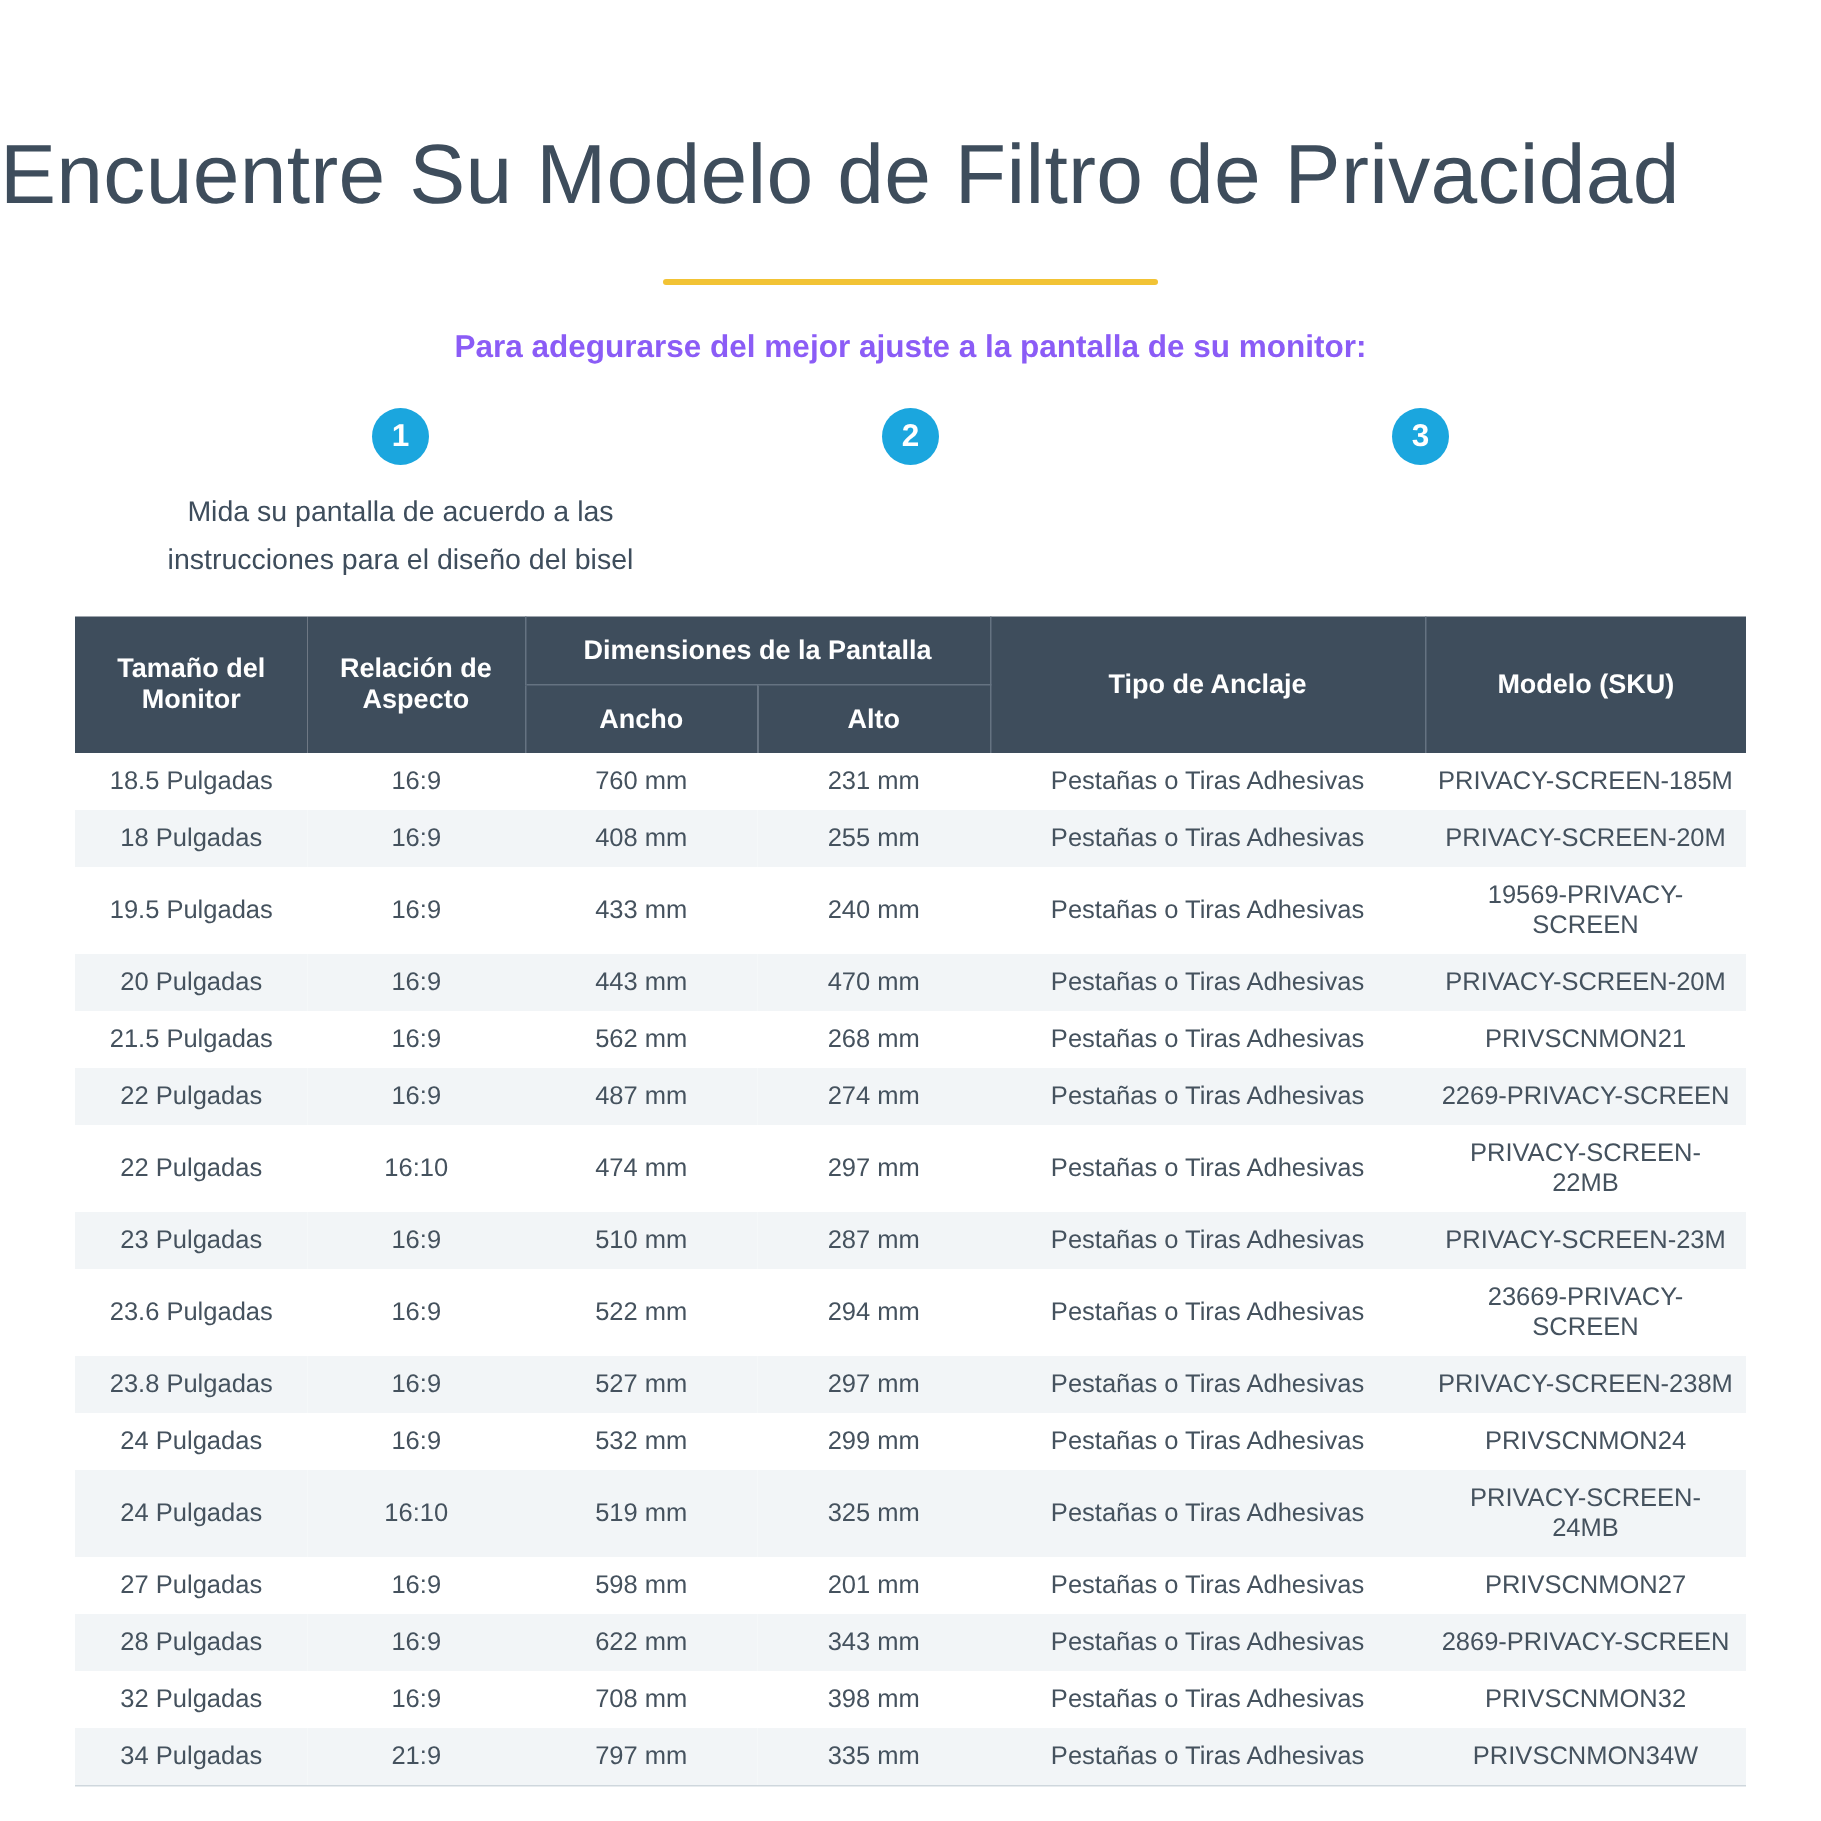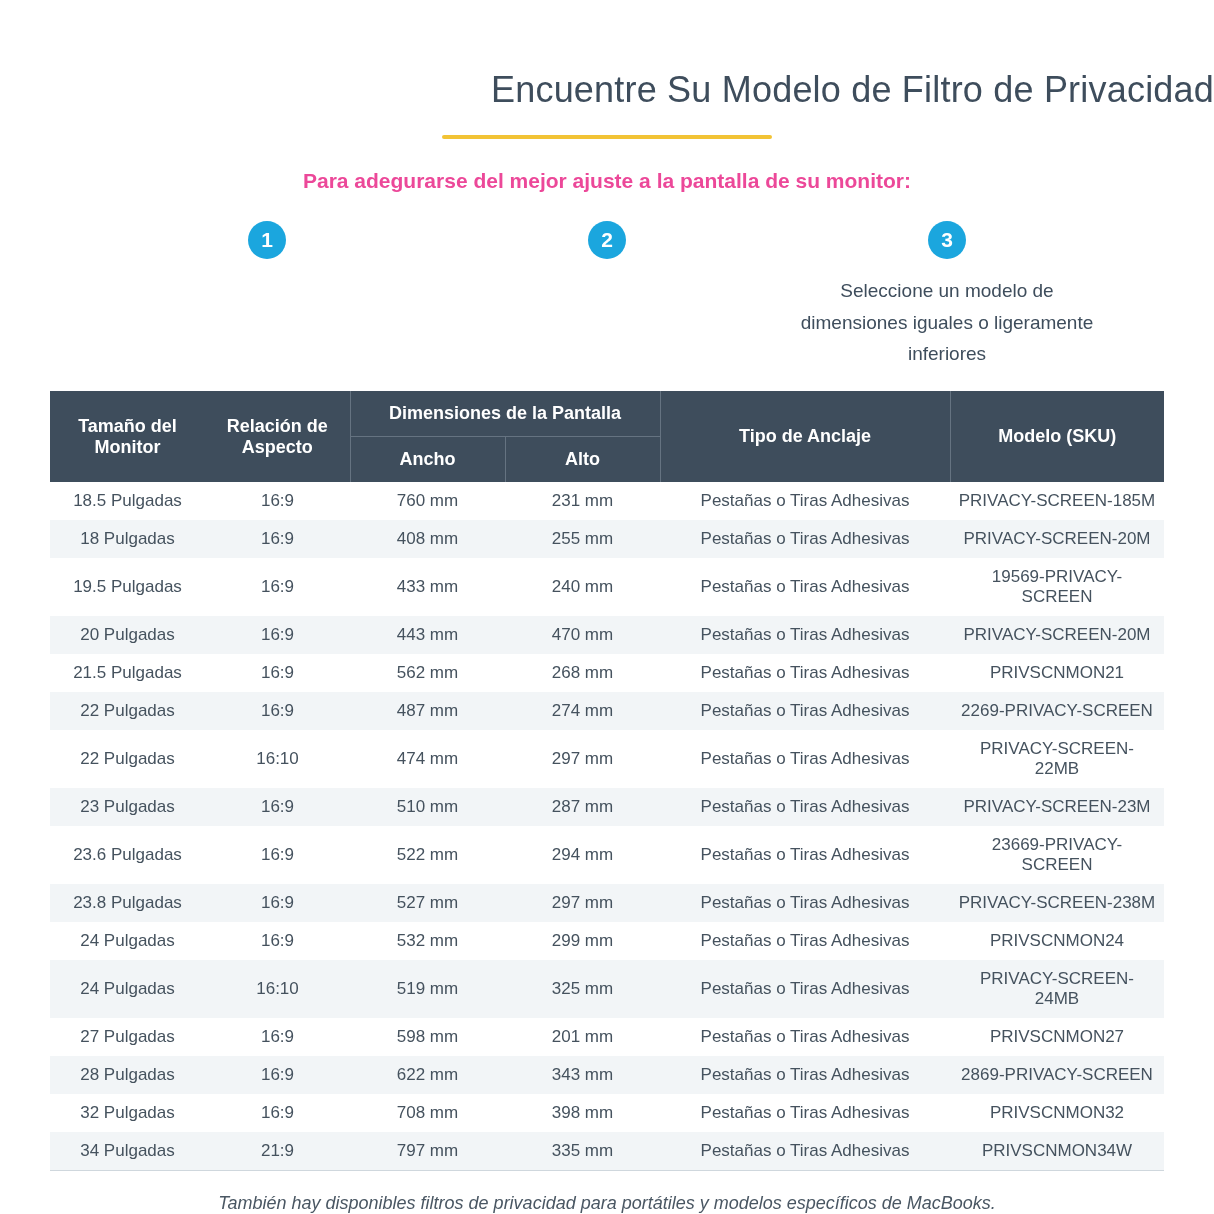--- a/index.html
+++ b/index.html
@@ -15,41 +15,40 @@
     overflow: hidden;
   }
   .page {
     width: 1214px;
     height: 1214px;
     box-sizing: border-box;
     padding: 0;
     position: relative;
   }
   .title {
-    text-align: right;
-    font-size: 36px;
+    text-align: left;
+    font-size: 56px;
     font-weight: 400;
     color: #3e4d5c;
     letter-spacing: 0.2px;
     padding-top: 44px;
     line-height: 1.2;
-    padding-left: 28px;
   }
   .title-rule {
     width: 330px;
     height: 4px;
     background: #f2c335;
     margin: 24px auto 0 auto;
     border-radius: 2px;
   }
   .subtitle {
     text-align: center;
     font-size: 21px;
     font-weight: bold;
-    color: #ec4899;
+    color: #8b5cf6;
     margin-top: 30px;
   }
   .steps {
     display: flex;
     justify-content: center;
     margin-top: 28px;
     padding: 0 48px;
   }
   .step {
     width: 340px;
@@ -130,27 +129,27 @@
 
 <div class="page">
 
   <h1 class="title">Encuentre Su Modelo de Filtro de Privacidad</h1>
   <div class="title-rule"></div>
   <div class="subtitle">Para adegurarse del mejor ajuste a la pantalla de su monitor:</div>
 
   <div class="steps">
     <div class="step">
       <div class="step-badge">1</div>
+      <div class="step-text">Mida su pantalla de acuerdo a las instrucciones para el diseño del bisel</div>
     </div>
     <div class="step">
       <div class="step-badge">2</div>
     </div>
     <div class="step">
       <div class="step-badge">3</div>
-      <div class="step-text">Seleccione un modelo de dimensiones iguales o ligeramente inferiores</div>
     </div>
   </div>
 
   <div class="table-wrap">
     <table class="specs">
       <colgroup>
         <col style="width:155px">
         <col style="width:145px">
         <col style="width:155px">
         <col style="width:155px">

